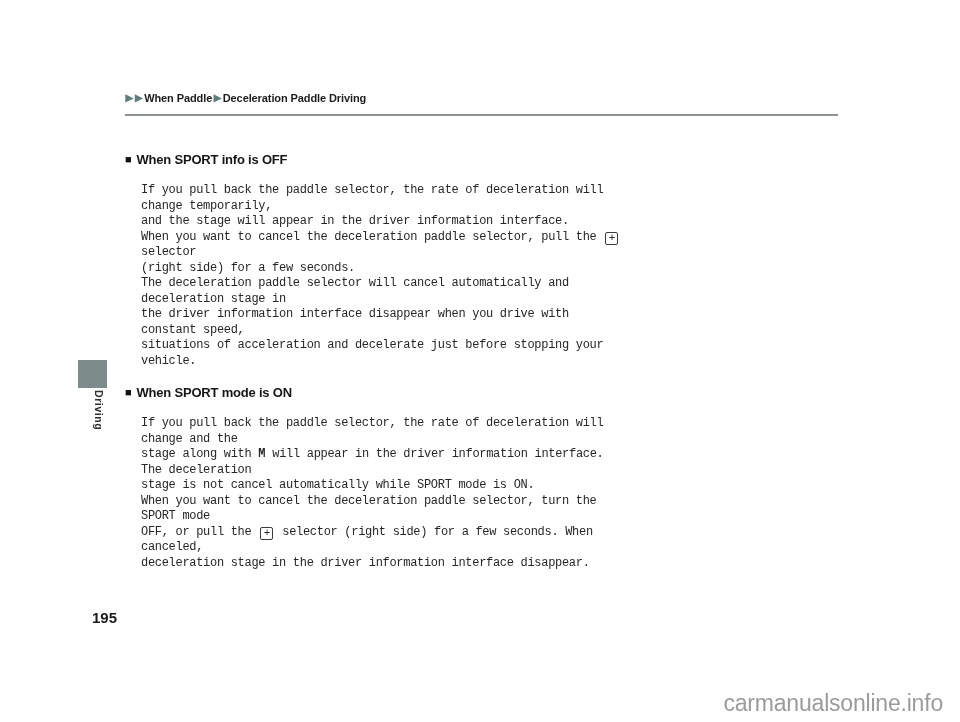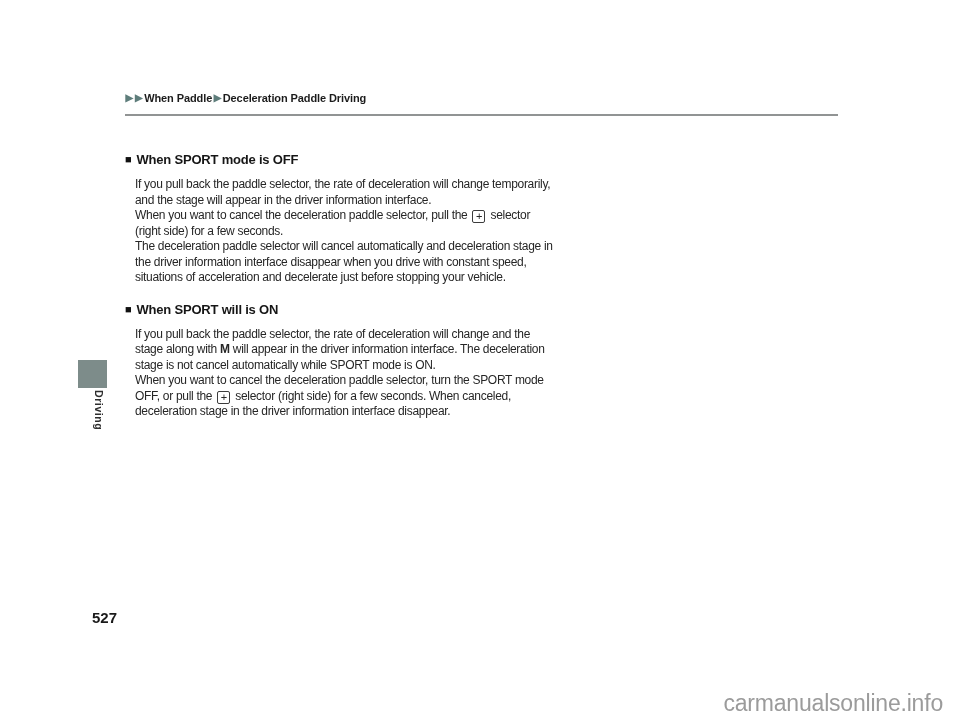--- a/index.html
+++ b/index.html
@@ -32,24 +32,25 @@
   }
   .section + .section { margin-top: 16px; }
   .section-heading {
     margin: 0 0 3px 0;
     font-size: 13px; font-weight: bold; color: #161616;
     letter-spacing: -0.2px;
     display: flex; align-items: center; gap: 5px;
   }
   .section-marker { font-size: 11px; line-height: 1; color: #111; }
   .section-body {
-    margin: 10px;
+    margin: 16px;
     font-size: 12px; line-height: 15.5px; letter-spacing: -0.3px;
     color: #262626;
     white-space: pre-line;
+    font-family: Liberation Mono, monospace;
   }
   .section-body b { letter-spacing: -0.2px; }
   .plus-box {
     display: inline-block;
     width: 11px; height: 11px;
     border: 1px solid #3c3c3c; border-radius: 2px;
     font-size: 11px; line-height: 10px; text-align: center;
     font-weight: normal;
     vertical-align: -1px;
     margin: 0 2px;
@@ -90,41 +91,41 @@
   <span class="bc-arrow">▶</span>
   <span>Deceleration Paddle Driving</span>
 </div>
 
 <div class="header-rule"></div>
 
 <div class="content" id="content">
     <section class="section">
       <h2 class="section-heading">
         <span class="section-marker">■</span>
-        <span>When SPORT mode is OFF</span>
+        <span>When SPORT info is OFF</span>
       </h2>
       <p class="section-body">If you pull back the paddle selector, the rate of deceleration will change temporarily,
 and the stage will appear in the driver information interface.
 When you want to cancel the deceleration paddle selector, pull the <span class="plus-box">+</span> selector
 (right side) for a few seconds.
 The deceleration paddle selector will cancel automatically and deceleration stage in
 the driver information interface disappear when you drive with constant speed,
 situations of acceleration and decelerate just before stopping your vehicle.</p>
     </section>
     <section class="section">
       <h2 class="section-heading">
         <span class="section-marker">■</span>
-        <span>When SPORT will is ON</span>
+        <span>When SPORT mode is ON</span>
       </h2>
       <p class="section-body">If you pull back the paddle selector, the rate of deceleration will change and the
 stage along with <b>M</b> will appear in the driver information interface. The deceleration
 stage is not cancel automatically while SPORT mode is ON.
 When you want to cancel the deceleration paddle selector, turn the SPORT mode
 OFF, or pull the <span class="plus-box">+</span> selector (right side) for a few seconds. When canceled,
 deceleration stage in the driver information interface disappear.</p>
     </section>
   </div>
 
 <div class="chapter-tab"></div>
 <div class="chapter-label">Driving</div>
 
-<div class="page-number">527</div>
+<div class="page-number">195</div>
 <div class="watermark">carmanualsonline.info</div>
 
 </body></html>

